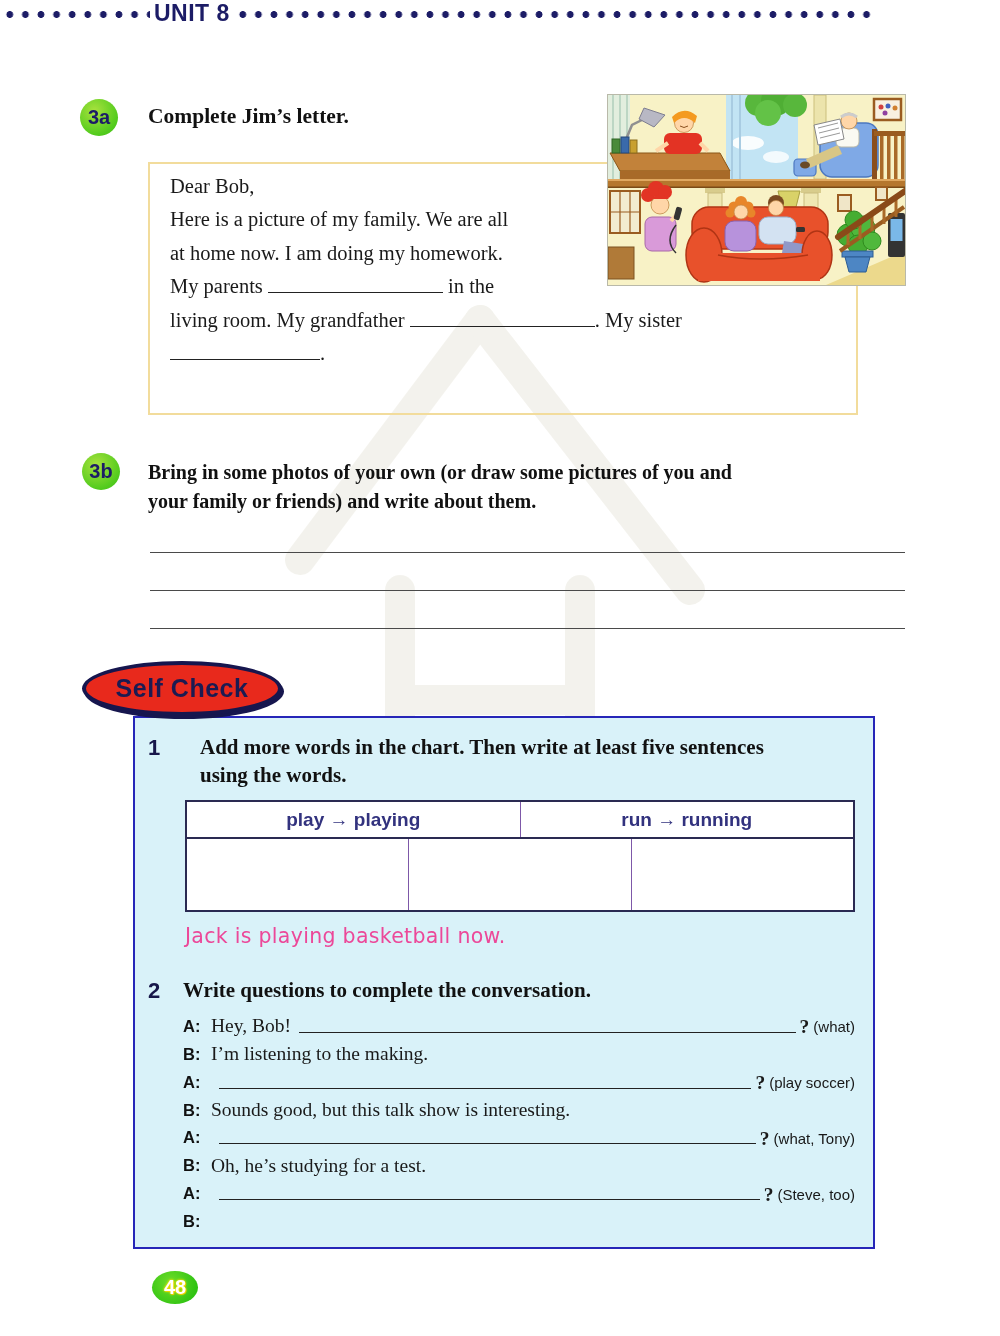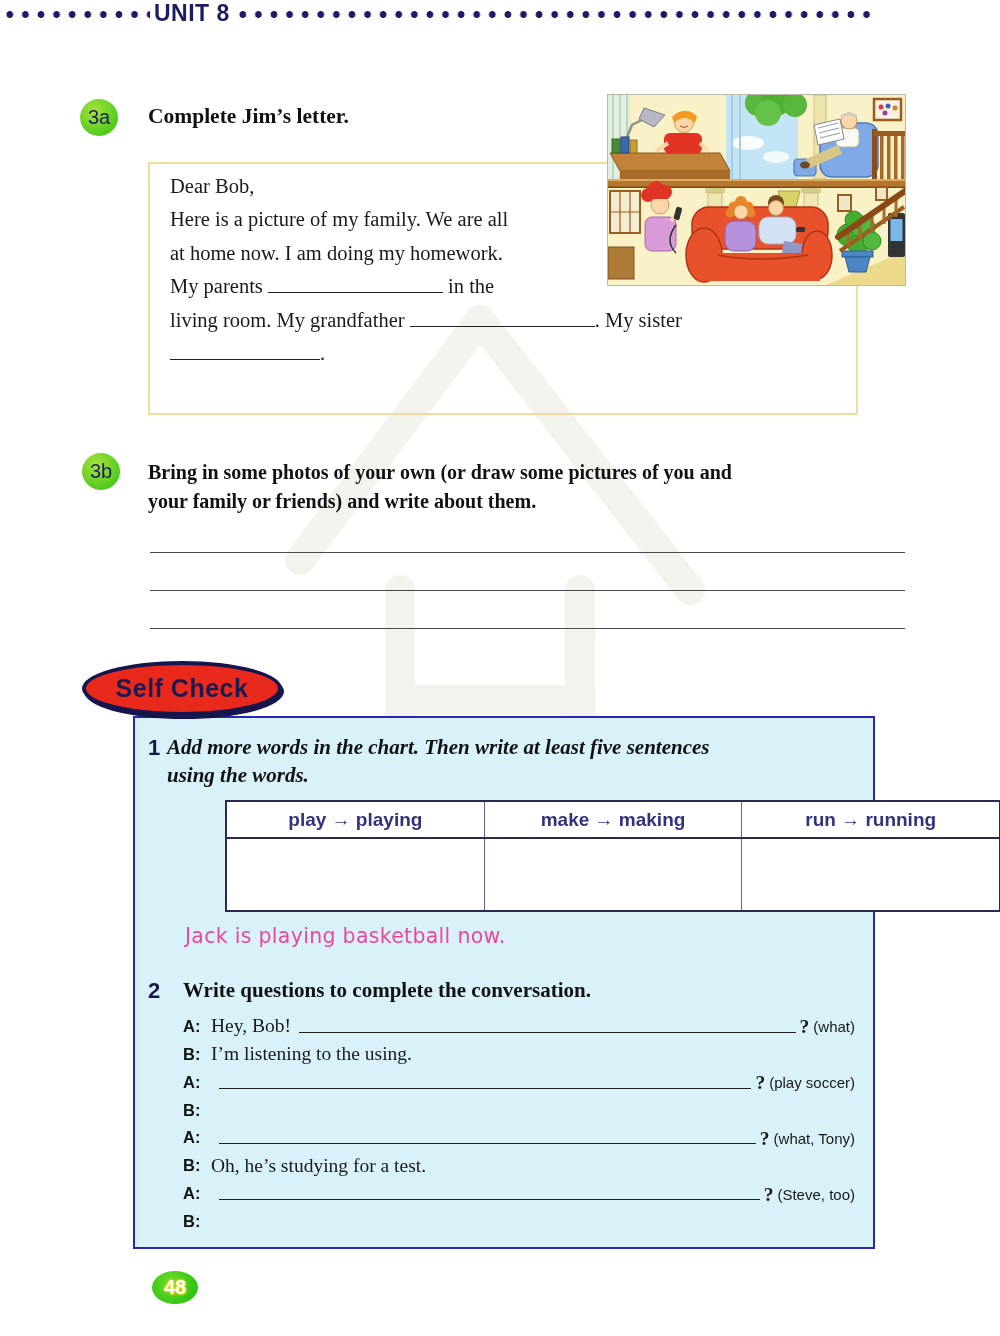--- a/index.html
+++ b/index.html
@@ -25,21 +25,21 @@
   }
 
   
   .watermark { left:150px; top:260px; z-index:0; opacity:.6; }
 
   
   .badge-circle {
     width:38px; height:37px; border-radius:50%;
     background:radial-gradient(circle at 38% 32%, #a9e23e, #52cb1d 70%, #3eb915);
     display:flex; align-items:center; justify-content:center;
-    font-family:"Liberation Sans",sans-serif; font-weight:400; font-size:20px;
+    font-family:"Liberation Sans",sans-serif; font-weight:700; font-size:20px;
     color:#1c1c66; z-index:5;
   }
   .sec-title { font-weight:700; font-size:21.5px; color:#111; z-index:5; }
 
   
   .letter-box { left:148px; top:162px; width:710px; height:253px;
     border:2px solid #f2dc9c; background:transparent; z-index:1; }
   .letter-text { left:170px; top:170px; width:560px; font-size:20.5px; line-height:33.4px; z-index:2; }
   .u { display:inline-block; border-bottom:1.6px solid #222; height:13px; }
   .w175 { width:175px; } .w185 { width:185px; } .w150 { width:150px; }
@@ -62,22 +62,22 @@
     font-family:"Liberation Sans",sans-serif; font-weight:700; font-size:25px;
     color:#1b1b52; letter-spacing:0.5px; z-index:6;
   }
   .sc-box { left:133px; top:716px; width:742px; height:533px;
     background:#d9f2f9; border:2px solid #2626b8; z-index:2; }
   .item-num { font-family:"Liberation Sans",sans-serif; font-weight:700; font-size:22px;
     color:#17174a; z-index:5; }
   .item-text { font-weight:700; font-size:21px; line-height:28px; color:#111; z-index:5; }
 
   
-  .chart-table { left:185px; top:800px; width:776px; height:112px;
-    background:#ffffff; border:2px solid #2a2a52; display:flex; flex-direction:column; z-index:5;margin-left:40px; }
+  .chart-table { left:185px; top:800px; width:670px; height:112px;
+    background:#ffffff; border:2px solid #2a2a52; display:flex; flex-direction:column; z-index:5; }
   .ct-head { height:37px; display:flex; border-bottom:2px solid #2a2a52; }
   .ct-body { flex:1; display:flex; }
   .ct-cell { flex:1; display:flex; align-items:center; justify-content:center;
     font-family:"Liberation Sans",sans-serif; font-weight:700; font-size:19px; color:#32327e; }
   .ct-head .ct-cell + .ct-cell, .ct-body .ct-cell + .ct-cell { border-left:1.6px solid #7d58a8; }
 
   .example-sentence { left:185px; top:924px; font-family:"DejaVu Sans",sans-serif;
     font-size:20.5px; letter-spacing:0.3px; color:#ec4899; z-index:5; }
 
   
@@ -288,29 +288,28 @@
 <div class="abs wline" style="top:552px;"></div>
 <div class="abs wline" style="top:590px;"></div>
 <div class="abs wline" style="top:628px;"></div>
 
 <div class="abs selfcheck-badge">
   <span>Self Check</span>
 </div>
 <div class="abs sc-box"></div>
 
 <div class="abs item-num" style="left:148px; top:735px;">1</div>
-<div class="abs item-text" style="left:167px; top:733px; width:680px;font-style:italic;">
+<div class="abs item-text" style="left:200px; top:733px; width:680px;">
   <div>Add more words in the chart. Then write at least five sentences</div>
   <div>using the words.</div>
 </div>
 
 <div class="abs chart-table">
   <div class="ct-head">
     <div class="ct-cell">play → playing</div>
-    <div class="ct-cell">make → making</div>
     <div class="ct-cell">run → running</div>
   </div>
   <div class="ct-body">
     <div class="ct-cell"></div>
     <div class="ct-cell"></div>
     <div class="ct-cell"></div>
   </div>
 </div>
 
 <div class="abs example-sentence">Jack is playing basketball now.</div>
@@ -321,30 +320,31 @@
 <div class="abs dialogue">
   <div class="dlg-row">
     <span class="spk">A:</span>
     <span class="txt">Hey, Bob!</span>
     <span class="dblank"></span>
     <span class="q">?</span>
     <span class="hint">(what)</span>
   </div>
   <div class="dlg-row">
     <span class="spk">B:</span>
-    <span class="txt">I’m listening to the using.</span>
+    <span class="txt">I’m listening to the making.</span>
   </div>
   <div class="dlg-row">
     <span class="spk">A:</span>
     <span class="dblank"></span>
     <span class="q">?</span>
     <span class="hint">(play soccer)</span>
   </div>
   <div class="dlg-row">
     <span class="spk">B:</span>
+    <span class="txt">Sounds good, but this talk show is interesting.</span>
   </div>
   <div class="dlg-row">
     <span class="spk">A:</span>
     <span class="dblank"></span>
     <span class="q">?</span>
     <span class="hint">(what, Tony)</span>
   </div>
   <div class="dlg-row">
     <span class="spk">B:</span>
     <span class="txt">Oh, he’s studying for a test.</span>

